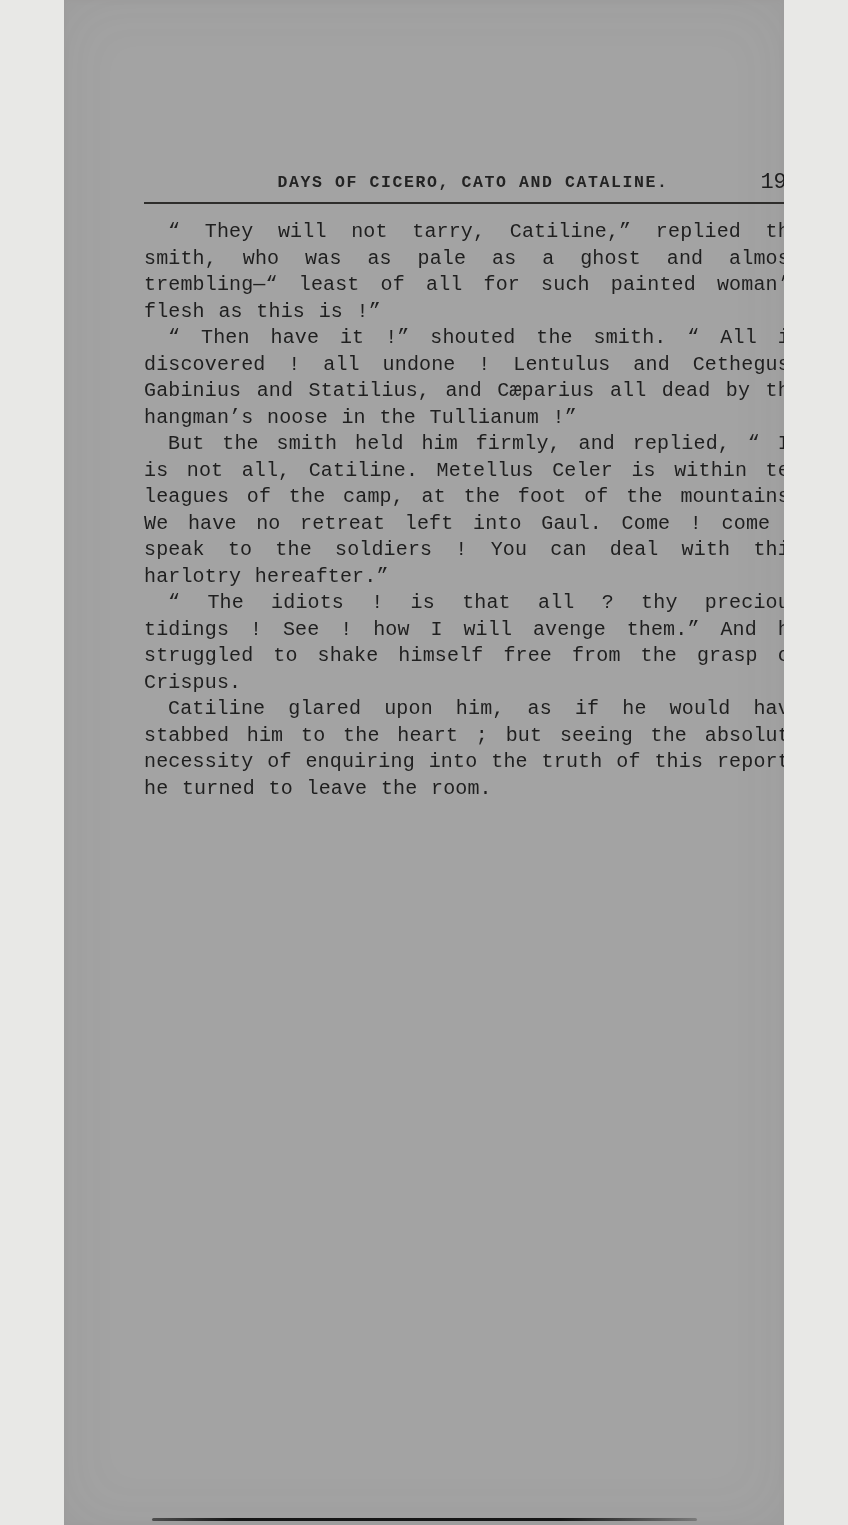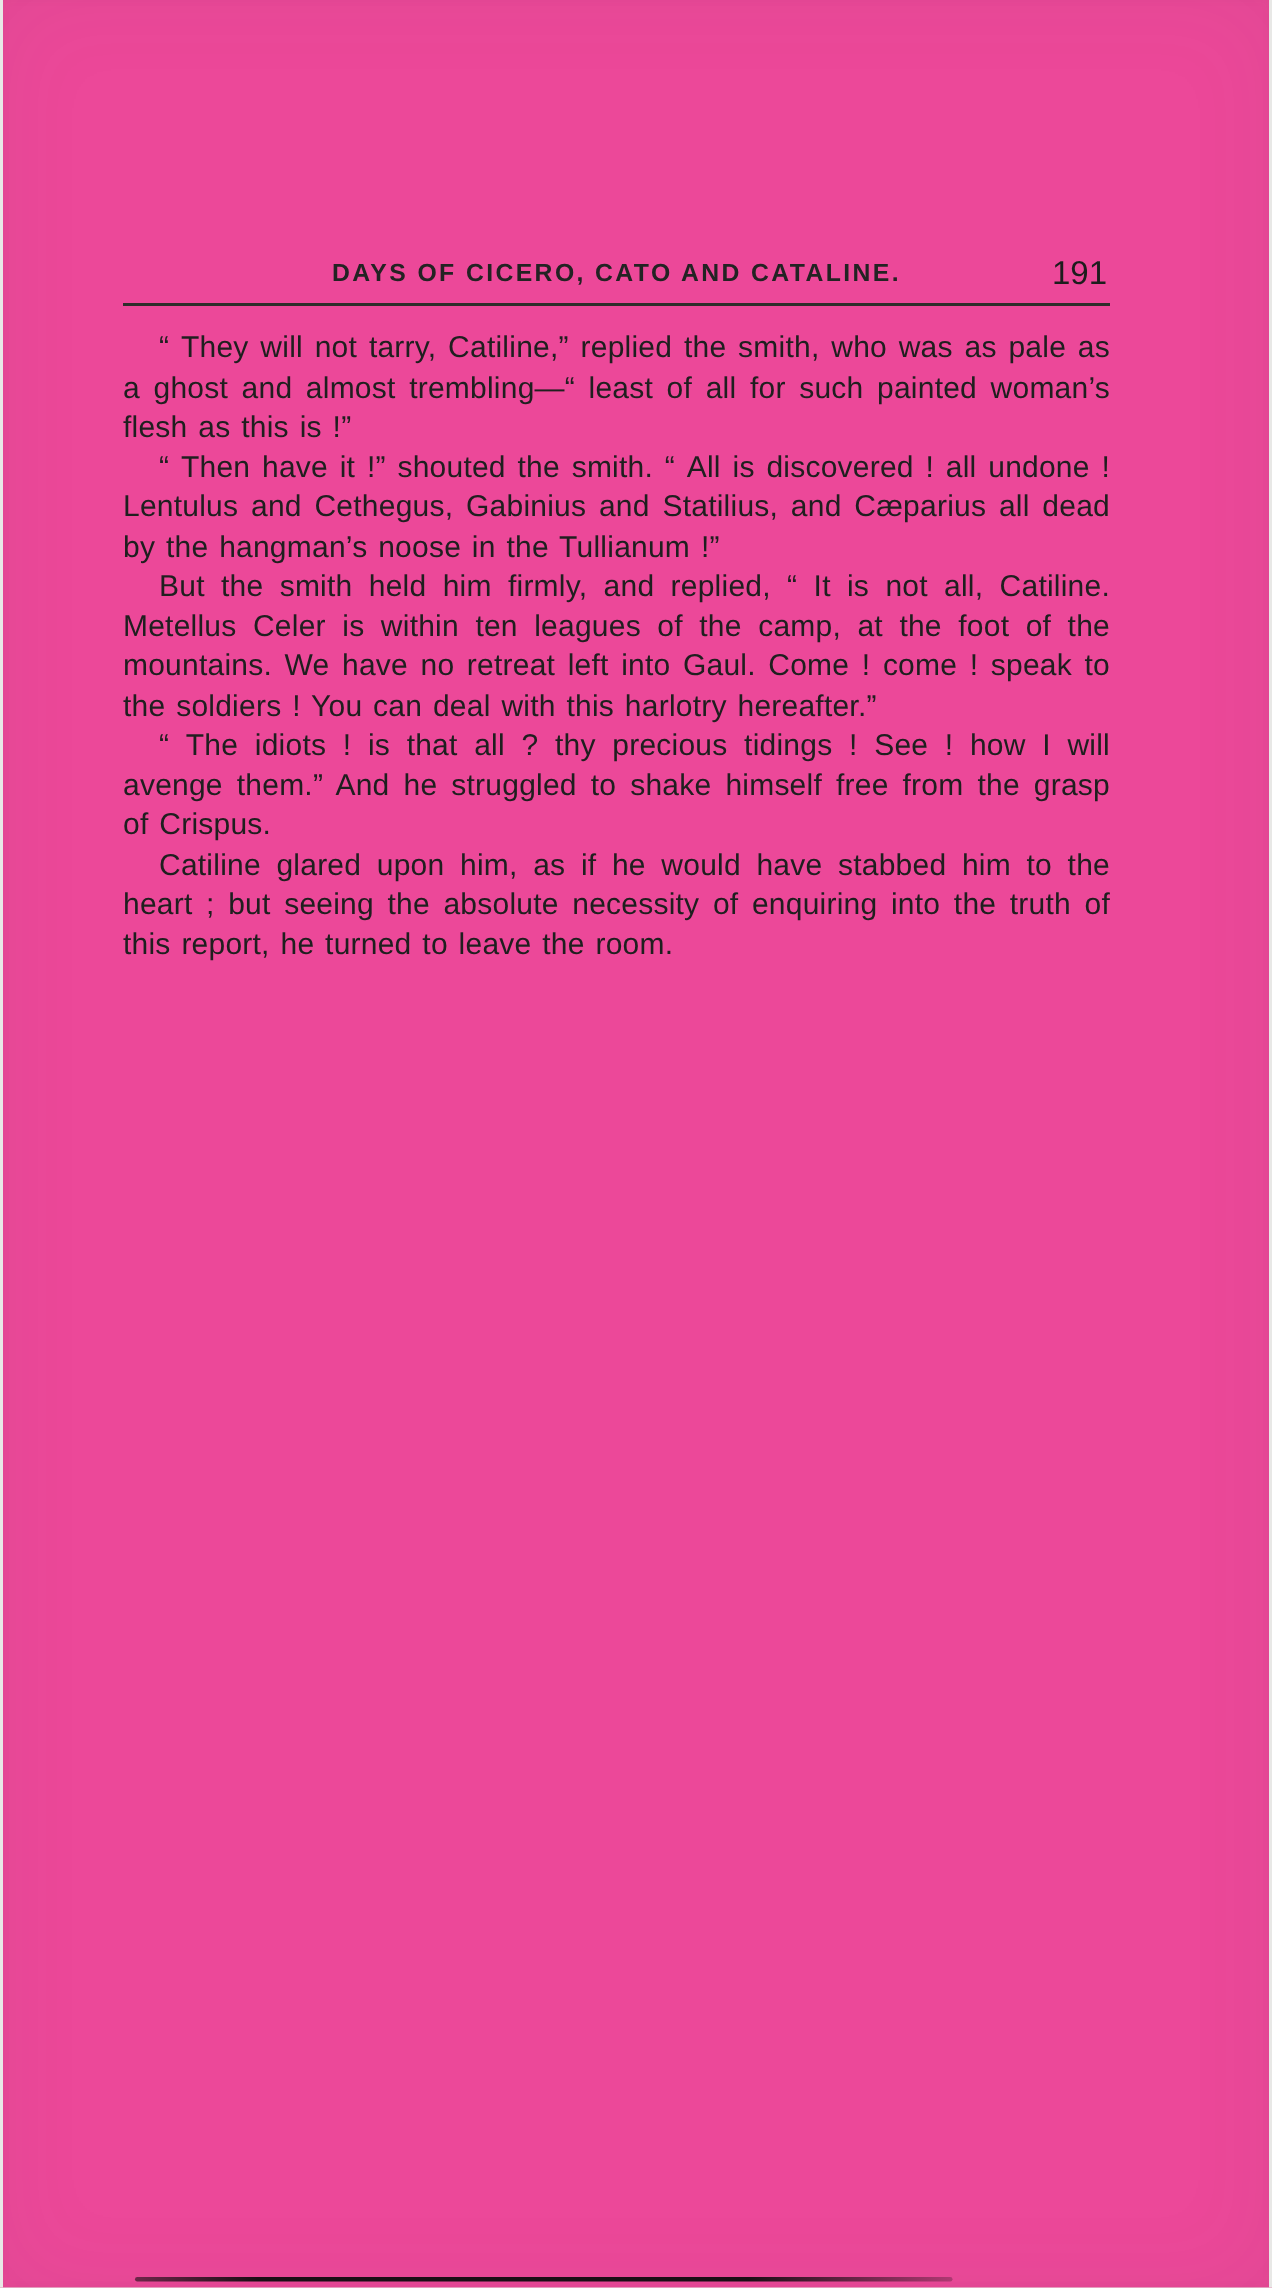--- a/index.html
+++ b/index.html
@@ -2,27 +2,27 @@
 <html><head>
 <meta charset="utf-8">
 <style>
   html, body {
     margin: 0;
     padding: 0;
     background: #e8e8e6;
   }
   .page {
     position: relative;
-    width: 844px;
+    width: 720px;
     height: 1525px;
     margin: 0 auto;
-    background: #ec4899;
+    background: #a3a3a3;
     box-shadow: inset 0 0 60px rgba(90,88,80,0.07), inset 0 0 6px rgba(90,88,80,0.05);
     overflow: hidden;
-    font-family: Liberation Sans, sans-serif;
+    font-family: Liberation Mono, monospace;
     color: #1f1f1f;
   }
   .text-block {
     position: absolute;
     left: 80px;
     top: 166px;
     width: 658px;
   }
   .page-header {
     position: relative;

